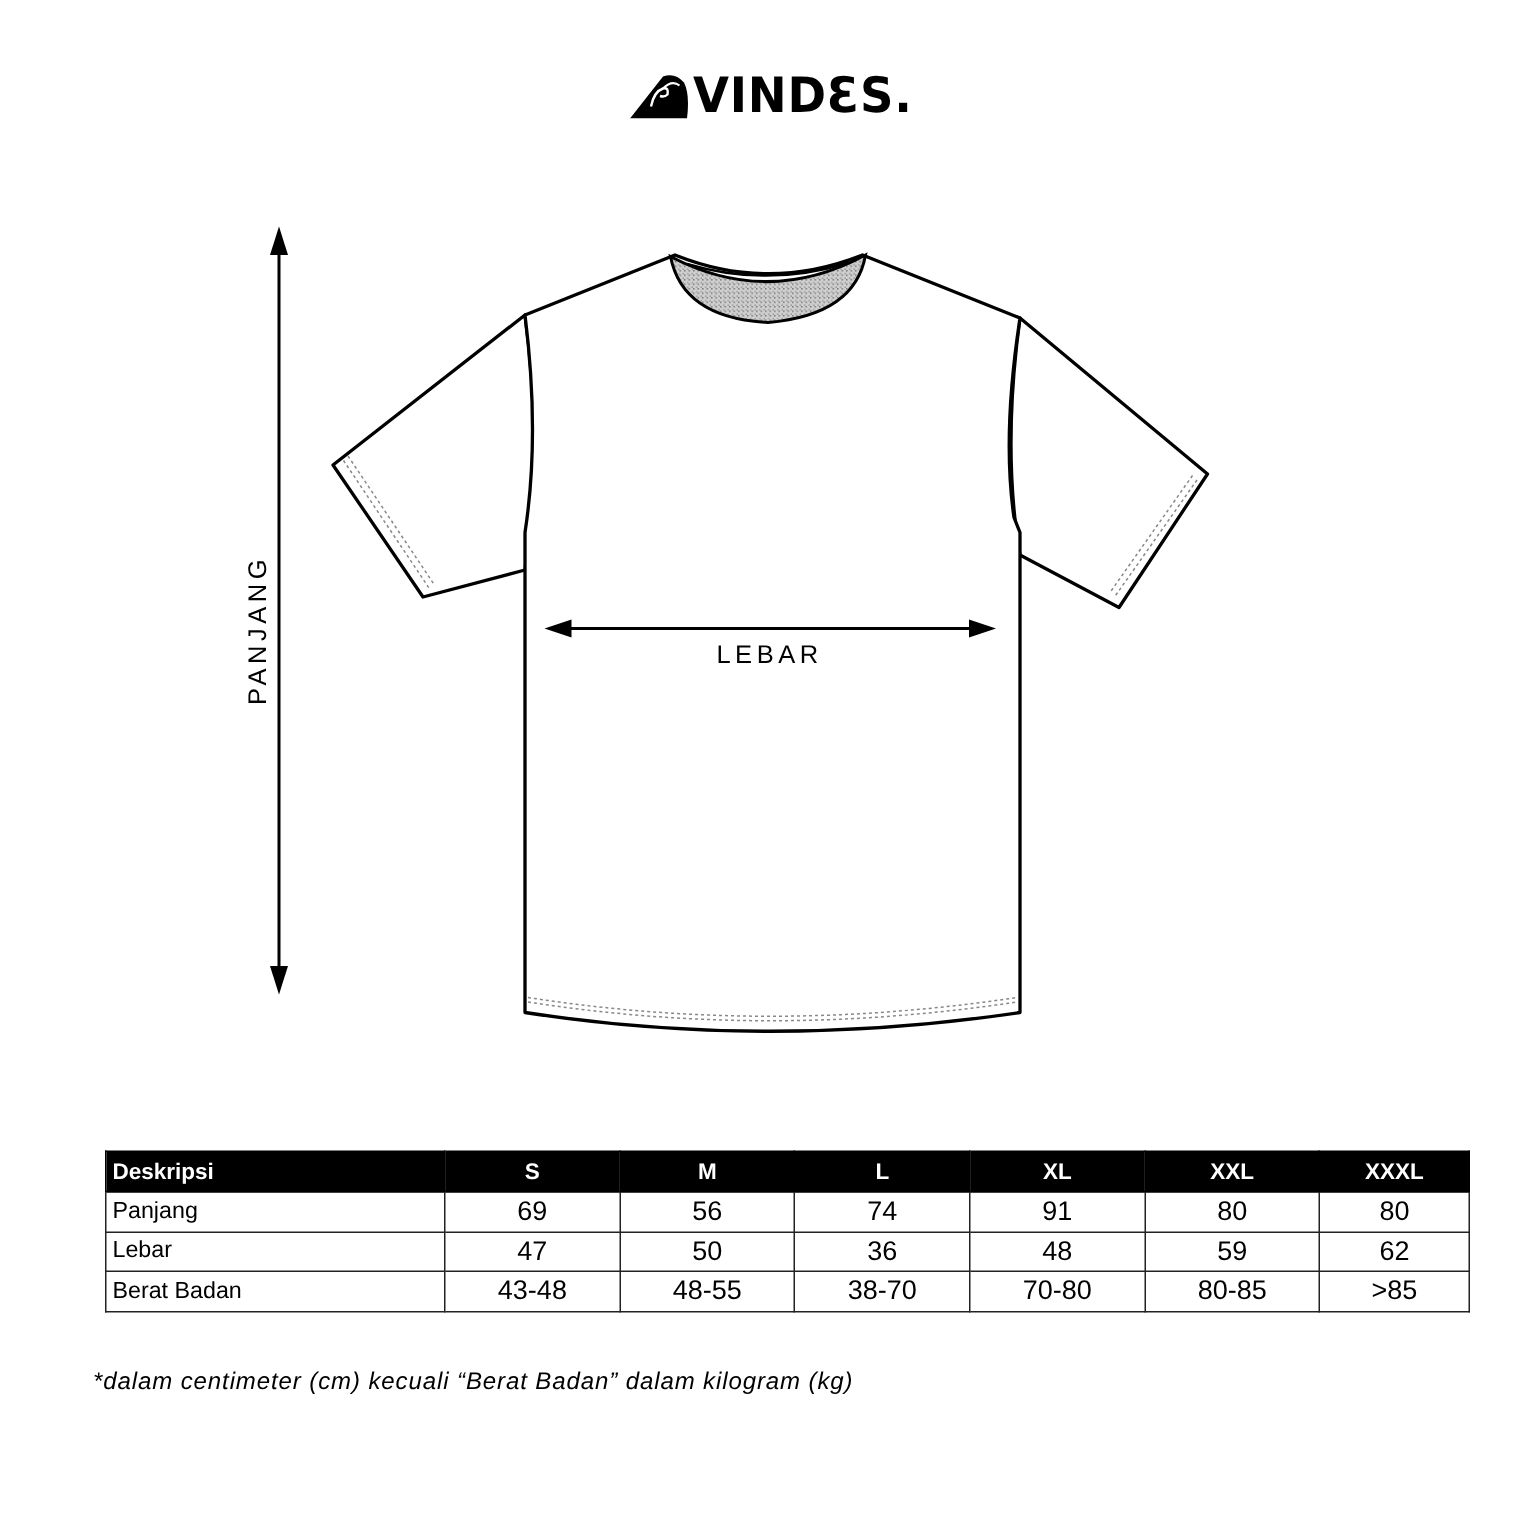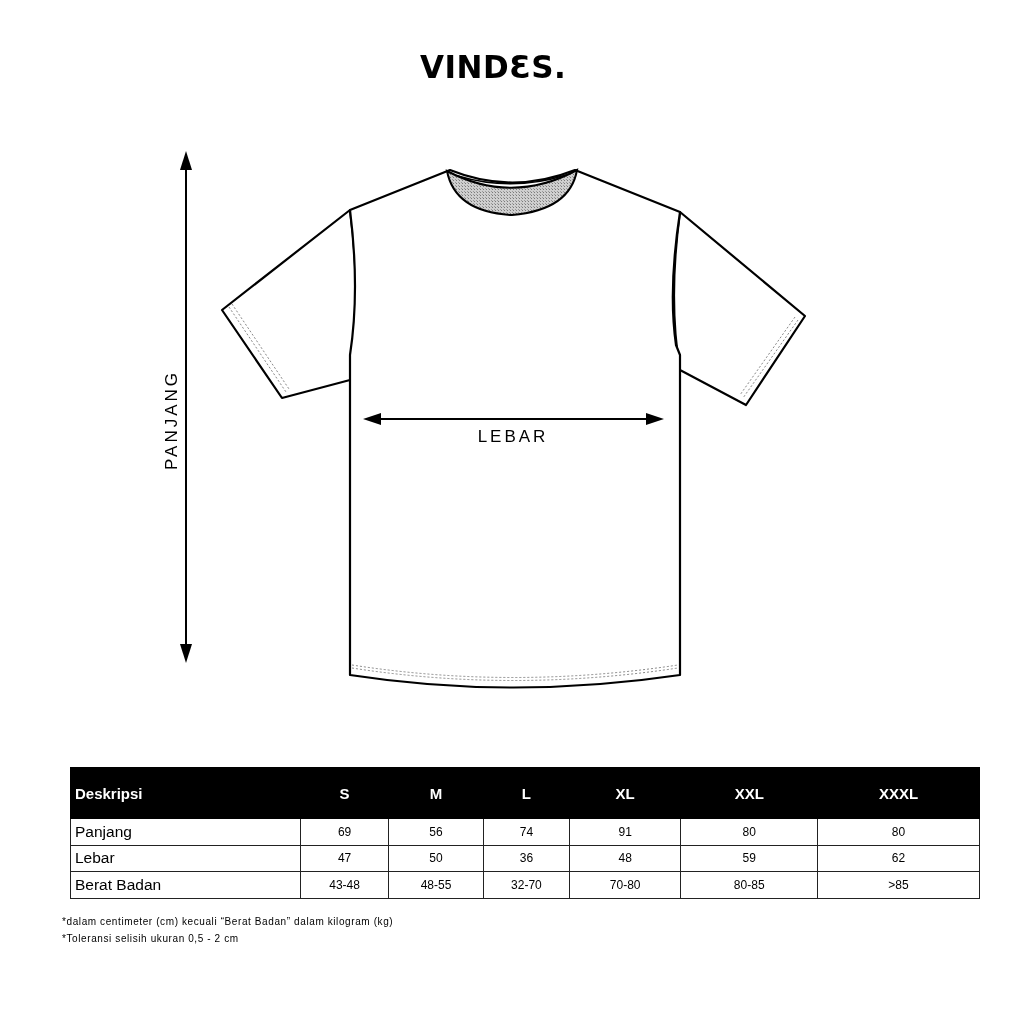--- a/index.html
+++ b/index.html
@@ -1,28 +1,28 @@
 <!DOCTYPE html>
 <html><head>
 <meta charset="utf-8">
 <style>
   html, body { margin:0; padding:0; background:#ffffff; }
   body { width:1024px; height:1024px; position:relative; overflow:hidden; font-family:"Liberation Sans", sans-serif; color:#000; }
-  .logo { position:absolute; left:420px; top:44px; height:40px; display:flex; align-items:center; gap:2px;flex-direction:column; }
+  .logo { position:absolute; left:420px; top:44px; height:40px; display:flex; align-items:center; gap:2px; }
   .logo svg { display:block; }
   .logo-text { font-family:"DejaVu Sans", sans-serif; font-weight:900; font-size:31px; letter-spacing:0.5px; line-height:40px; transform:scaleY(1.05); }
   .drawing { position:absolute; left:0; top:0; }
   .label-panjang { position:absolute; left:172px; top:420px; transform:translate(-50%,-50%) rotate(-90deg); font-size:17px; letter-spacing:3px; font-weight:400; white-space:nowrap; }
   .label-lebar { position:absolute; left:513px; top:437px; transform:translate(-50%,-50%); font-size:17px; letter-spacing:3px; white-space:nowrap; }
   table.size { position:absolute; left:70px; top:767px; width:910px; border-collapse:collapse; font-size:14.5px; }
-  table.size th { background:#000; color:#fff; font-weight:700; height:26px; padding:12px; text-align:center; font-size:15px; border:1px solid #000; }
+  table.size th { background:#000; color:#fff; font-weight:700; height:26px; padding:0; text-align:center; font-size:15px; border:1px solid #000; }
   table.size th.first { text-align:left; padding-left:4px; }
-  table.size td { border:1px solid #222; height:25.5px; padding:0; text-align:center; font-size:12px; }
+  table.size td { border:1px solid #222; height:25.5px; padding:0; text-align:center; font-size:18px; }
   table.size td.first { text-align:left; padding-left:4px; font-size:15.5px; }
-  .notes { position:absolute; left:62px; top:913px; font-size:10px; line-height:17px; letter-spacing:0.6px; }
+  .notes { position:absolute; left:62px; top:913px; font-size:16px; font-style:italic; line-height:17px; letter-spacing:0.6px; }
 </style>
 </head>
 <body>
 
 <div class="logo">
   <svg width="40" height="30" viewBox="0 0 40 30">
     <path d="M0 30 L22 2 Q30 -1 36 6 Q40 14 38 30 Z" fill="#000"></path>
     <path d="M14 22 Q16 12 22 10 Q26 9 25 14 Q23 16 20 15" stroke="#fff" stroke-width="1.6" fill="none"></path>
     <path d="M22 10 Q28 4 33 8" stroke="#fff" stroke-width="1.4" fill="none"></path>
   </svg>
@@ -105,24 +105,23 @@
       <td>50</td>
       <td>36</td>
       <td>48</td>
       <td>59</td>
       <td>62</td>
     </tr>
     <tr>
       <td class="first">Berat Badan</td>
       <td>43-48</td>
       <td>48-55</td>
-      <td>32-70</td>
+      <td>38-70</td>
       <td>70-80</td>
       <td>80-85</td>
       <td>&gt;85</td>
     </tr>
   </tbody>
 </table>
 
 <div class="notes">
   <div>*dalam centimeter (cm) kecuali “Berat Badan” dalam kilogram (kg)</div>
-  <div>*Toleransi selisih ukuran 0,5 - 2 cm</div>
 </div>
 
 </body></html>

